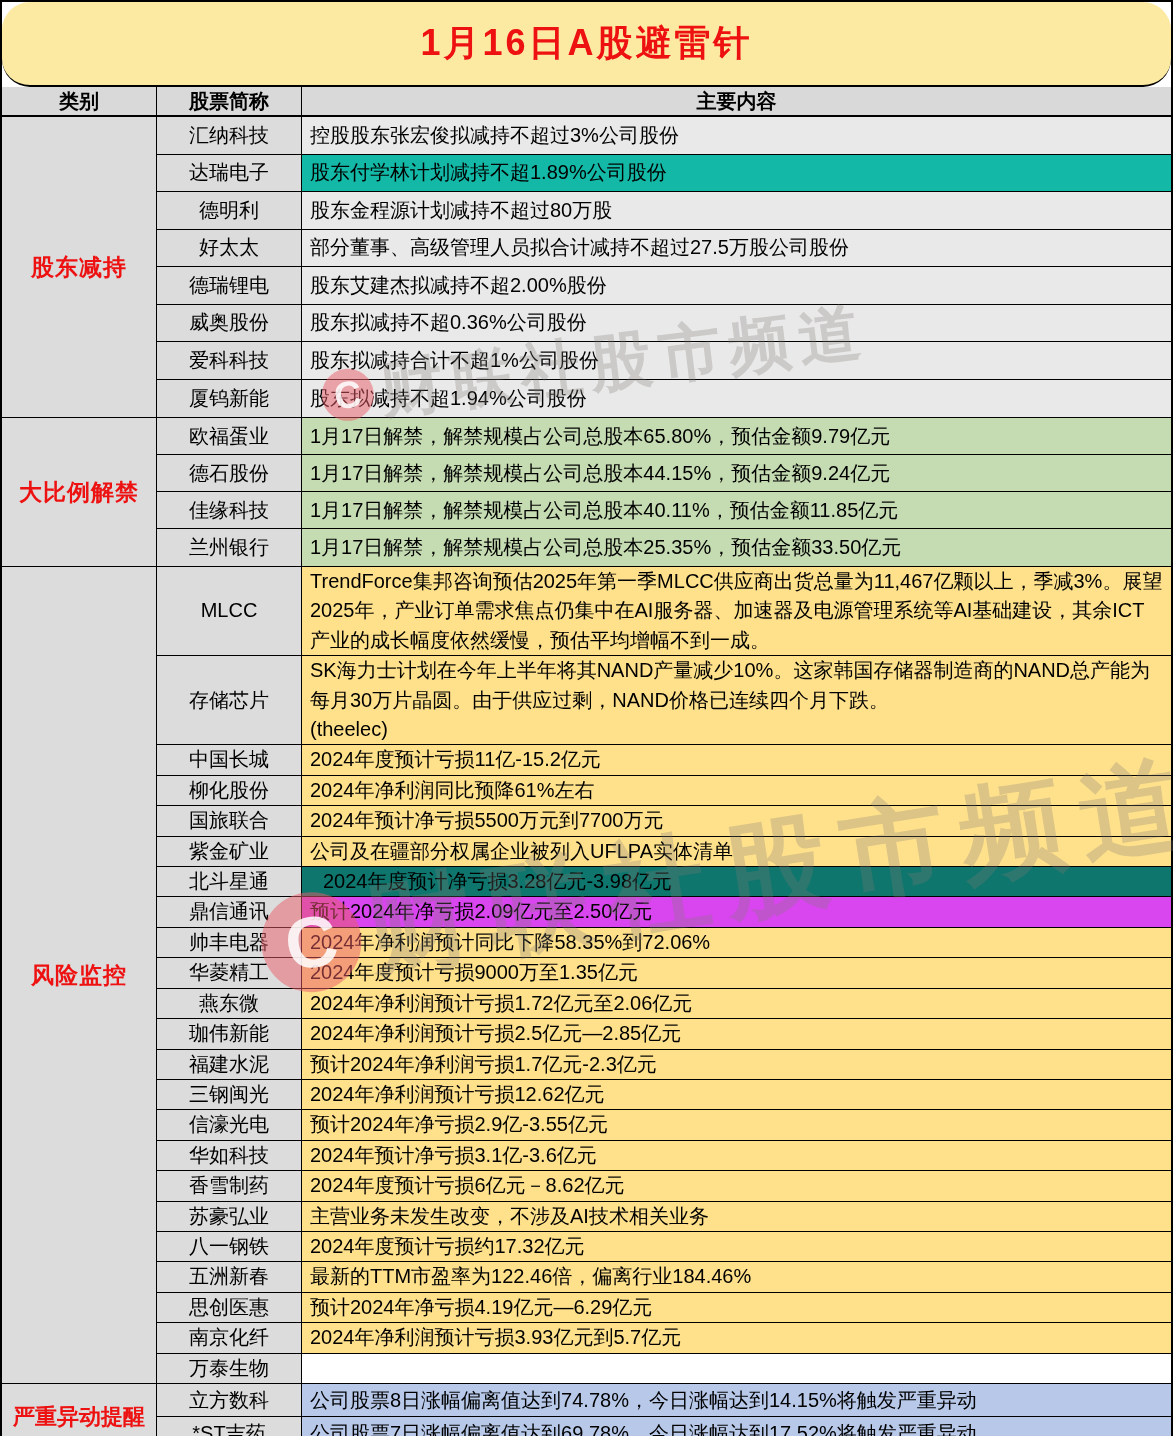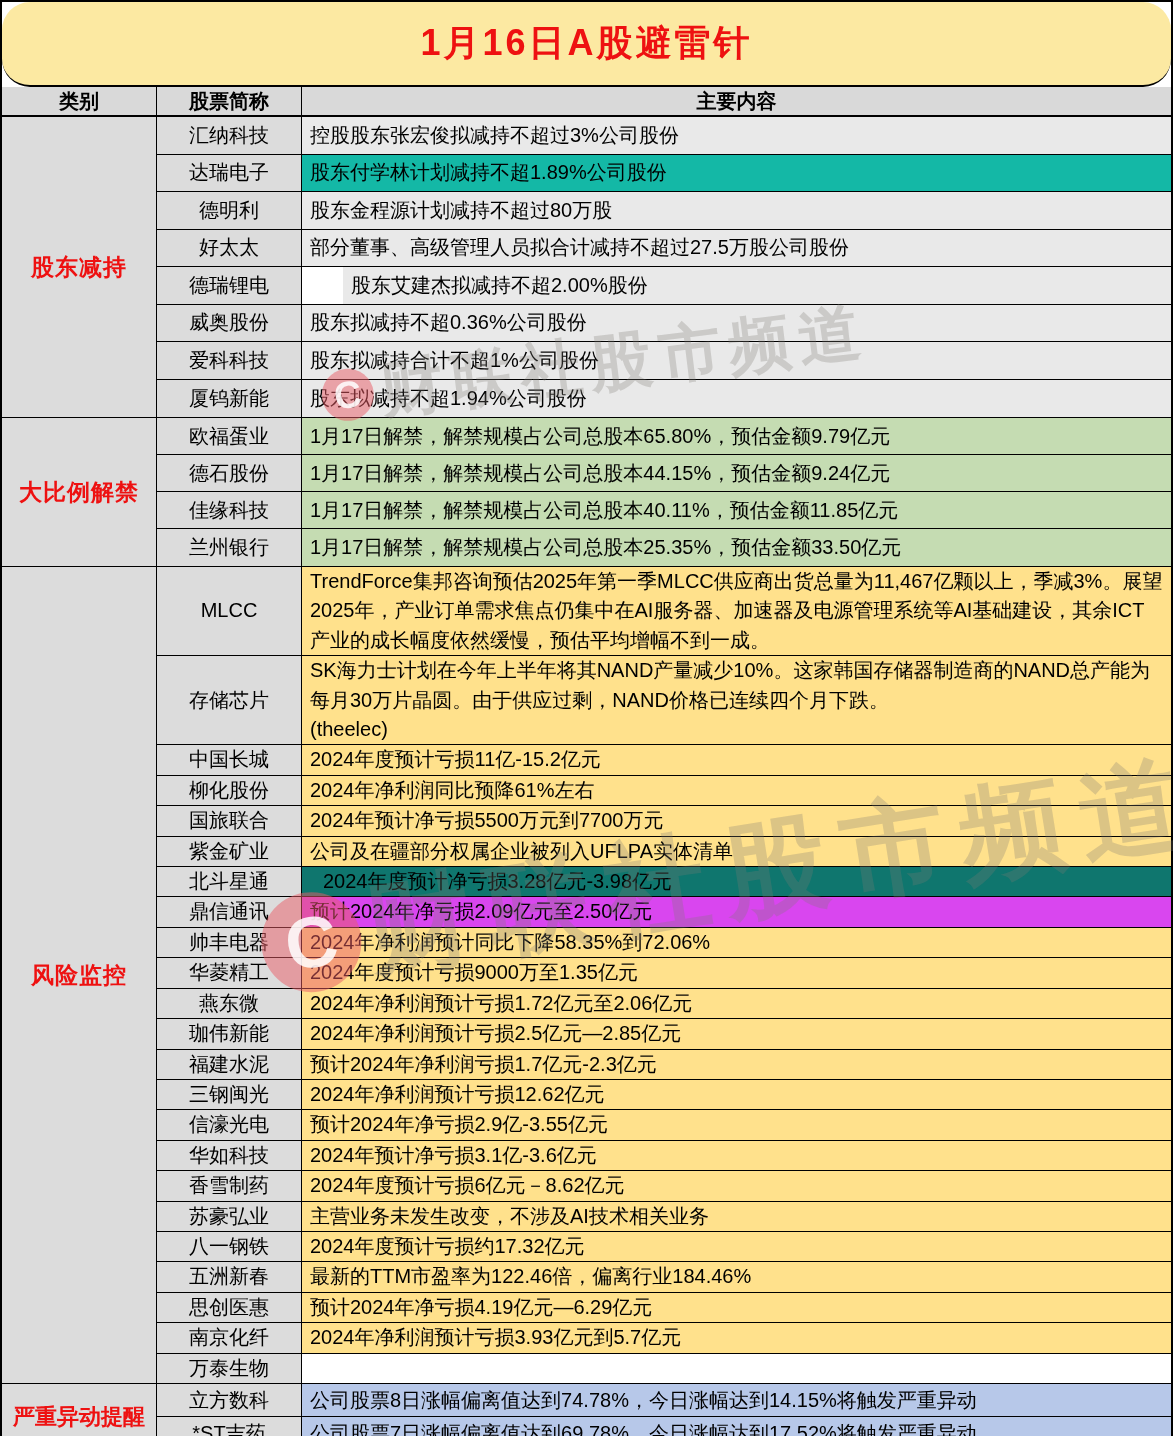--- a/index.html
+++ b/index.html
@@ -121,21 +121,21 @@
           <div class="row">
             <div class="name-cell">德明利</div>
             <div class="content-cell" style="background: rgb(233, 233, 233);">股东金程源计划减持不超过80万股</div>
           </div>
           <div class="row">
             <div class="name-cell">好太太</div>
             <div class="content-cell" style="background: rgb(233, 233, 233);">部分董事、高级管理人员拟合计减持不超过27.5万股公司股份</div>
           </div>
           <div class="row">
             <div class="name-cell">德瑞锂电</div>
-            <div class="content-cell" style="background: rgb(233, 233, 233); margin-left: 41px;">股东艾建杰拟减持不超2.00%股份</div>
+            <div class="content-cell" style="background: rgb(233, 233, 233);">股东艾建杰拟减持不超2.00%股份</div>
           </div>
           <div class="row">
             <div class="name-cell">威奥股份</div>
             <div class="content-cell" style="background: rgb(233, 233, 233);">股东拟减持不超0.36%公司股份</div>
           </div>
           <div class="row">
             <div class="name-cell">爱科科技</div>
             <div class="content-cell" style="background: rgb(233, 233, 233);">股东拟减持合计不超1%公司股份</div>
           </div>
           <div class="row">

